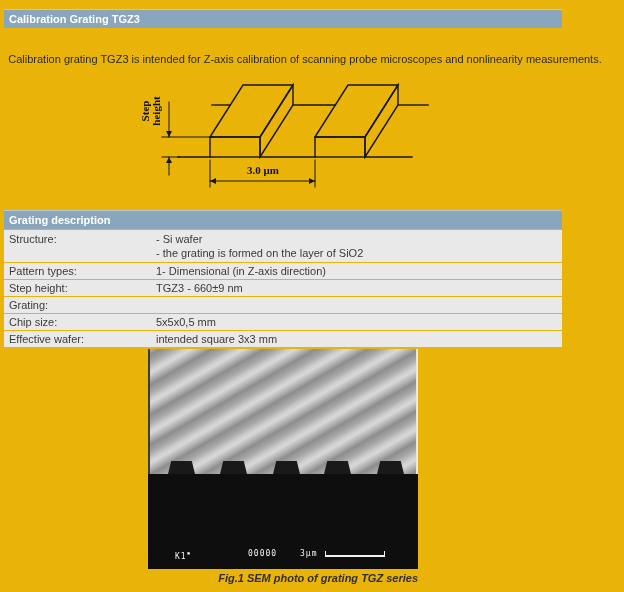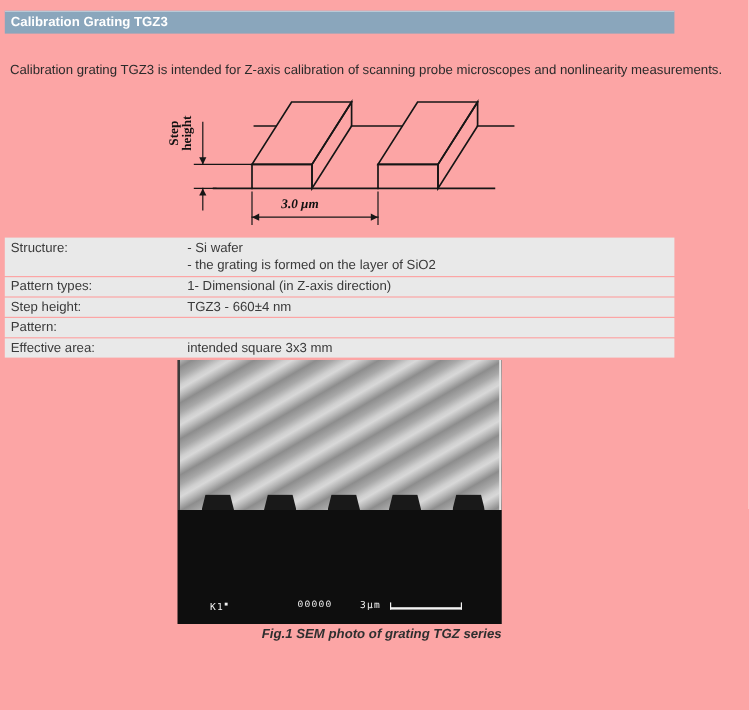--- a/index.html
+++ b/index.html
@@ -1,35 +1,35 @@
 <!DOCTYPE html>
 <html style="--bar-bg: #8aa6bc; --row-bg: #e9e9e9;"><head>
 <meta charset="utf-8">
 <style>
   html,body{margin:0;padding:0;background:#fff;}
   .page{
-    position:relative;width:624px;height:592px;background:#fca5a5;overflow:hidden;
+    position:relative;width:624px;height:592px;background:#eab308;overflow:hidden;
     font-family:"Liberation Sans","DejaVu Sans",sans-serif;font-size:11px;color:#333;
   }
   .title-bar{
     margin:9px 0 0 4px;width:558px;height:19px;line-height:19px;
     background:var(--bar-bg,#8aa6bc);border-top:1px solid #b9c9d6;
     color:#fff;font-weight:bold;font-size:11px;padding-left:5px;box-sizing:border-box;
   }
   .intro{margin:25px 0 0 5px;width:600px;line-height:13px;color:#2b2b2b;text-align:center;}
 
   
   .diagram{position:relative;margin:16px 0 0 120px;width:320px;height:115px;}
   .diagram svg{position:absolute;left:0;top:0;}
   .diag-label{
     position:absolute;font-family:"Liberation Serif","DejaVu Serif",serif;
     font-weight:bold;font-size:11px;line-height:11px;color:#111;text-align:center;
   }
   .diag-step{left:12px;top:18px;width:38px;transform:rotate(-90deg);}
-  .diag-period{left:92px;top:83px;width:76px;font-style:italic;}
+  .diag-period{left:105px;top:83px;width:76px;}
 
   
   .desc-table{margin-left:4px;width:617px;}
   .row{display:flex;background:var(--row-bg,#e9e9e9);margin-top:1px;width:558px;box-sizing:border-box;}
   .row .lbl{flex:0 0 142px;padding:2px 0 2px 5px;line-height:14px;color:#3a3a3a;}
   .row .val{flex:1;padding:2px 0 2px 5px;line-height:14px;color:#3a3a3a;white-space:pre-line;}
   .row.tall .lbl,.row.tall .val{line-height:14px;}
   .row.short{height:16px;}
   .row.short .lbl,.row.short .val{padding-top:1px;padding-bottom:1px;}
 
@@ -47,21 +47,21 @@
     position:absolute;bottom:0;width:27px;height:13px;background:#191919;
     clip-path:polygon(12% 0,88% 0,100% 100%,0 100%);
   }
   .sem-black{position:absolute;left:0;top:125px;width:270px;height:95px;background:#0e0e0e;}
   .sem-txt{
     position:absolute;color:#f2f2f2;font-family:"DejaVu Sans Mono","Liberation Mono",monospace;
     font-size:8px;letter-spacing:1px;top:75px;
   }
   .sem-txt sup{font-size:6px;}
   .sem-k1{left:27px;}
-  .sem-counter{left:100px;font-family:Liberation Mono, monospace;}
+  .sem-counter{left:100px;}
   .sem-scale-label{left:152px;}
   .scalebar{
     position:absolute;left:177px;top:77px;width:58px;height:4px;
     border-bottom:2px solid #f2f2f2;border-left:1px solid #f2f2f2;border-right:1px solid #f2f2f2;
   }
   .caption{margin:3px 0 0 148px;width:270px;text-align:right;font-weight:bold;color:#2f2f2f;font-style:italic;}
 </style>
 </head>
 <body>
 
@@ -106,40 +106,45 @@
         <polygon points="46,49 52,49 49,55"></polygon>
         <polygon points="46,81 52,81 49,75"></polygon>
         <polygon points="96,96 96,102 90,99"></polygon>
         <polygon points="189,96 189,102 195,99"></polygon>
       </g>
     </svg>
     <div class="diag-label diag-step">Step height</div>
     <div class="diag-label diag-period">3.0 μm</div>
   </div>
 
+  <div class="title-bar" style="margin-top:13px;">Grating description</div>
 
   <div class="desc-table">
     <div class="row tall">
       <div class="lbl">Structure:</div>
       <div class="val">- Si wafer
 - the grating is formed on the layer of SiO2</div>
     </div>
     <div class="row short">
       <div class="lbl">Pattern types:</div>
       <div class="val">1- Dimensional (in Z-axis direction)</div>
     </div>
     <div class="row short">
       <div class="lbl">Step height:</div>
-      <div class="val">TGZ3 - 660±4 nm</div>
+      <div class="val">TGZ3 - 660±9 nm</div>
     </div>
     <div class="row short">
-      <div class="lbl">Pattern:</div>
+      <div class="lbl">Grating:</div>
     </div>
     <div class="row short">
-      <div class="lbl">Effective area:</div>
+      <div class="lbl">Chip size:</div>
+      <div class="val">5x5x0,5 mm</div>
+    </div>
+    <div class="row short">
+      <div class="lbl">Effective wafer:</div>
       <div class="val">intended square 3x3 mm</div>
     </div>
   </div>
 
   <div class="figure">
     <div class="sem-stripes">
       <div class="sem-edge-r"></div>
       <div class="tooth" style="left:18px"></div>
       <div class="tooth" style="left:70px"></div>
       <div class="tooth" style="left:123px"></div>

